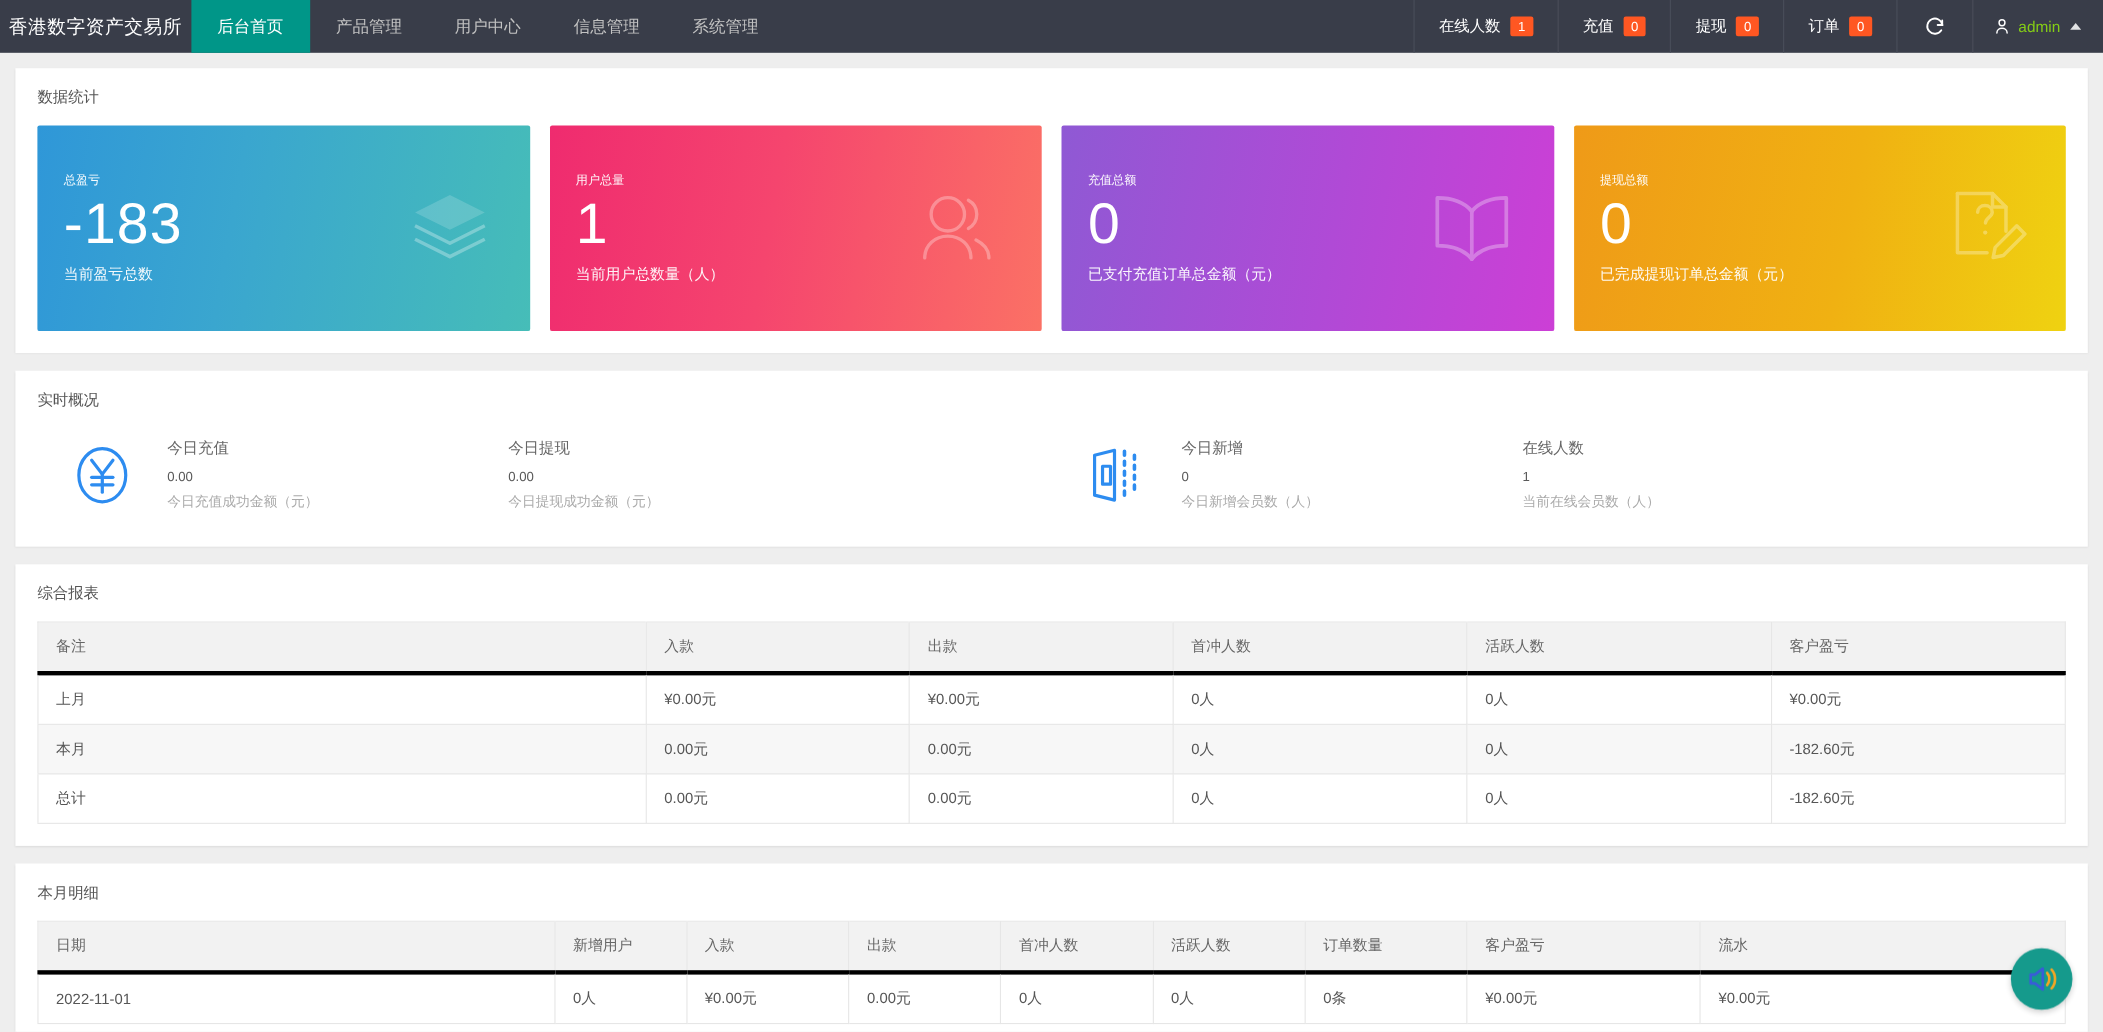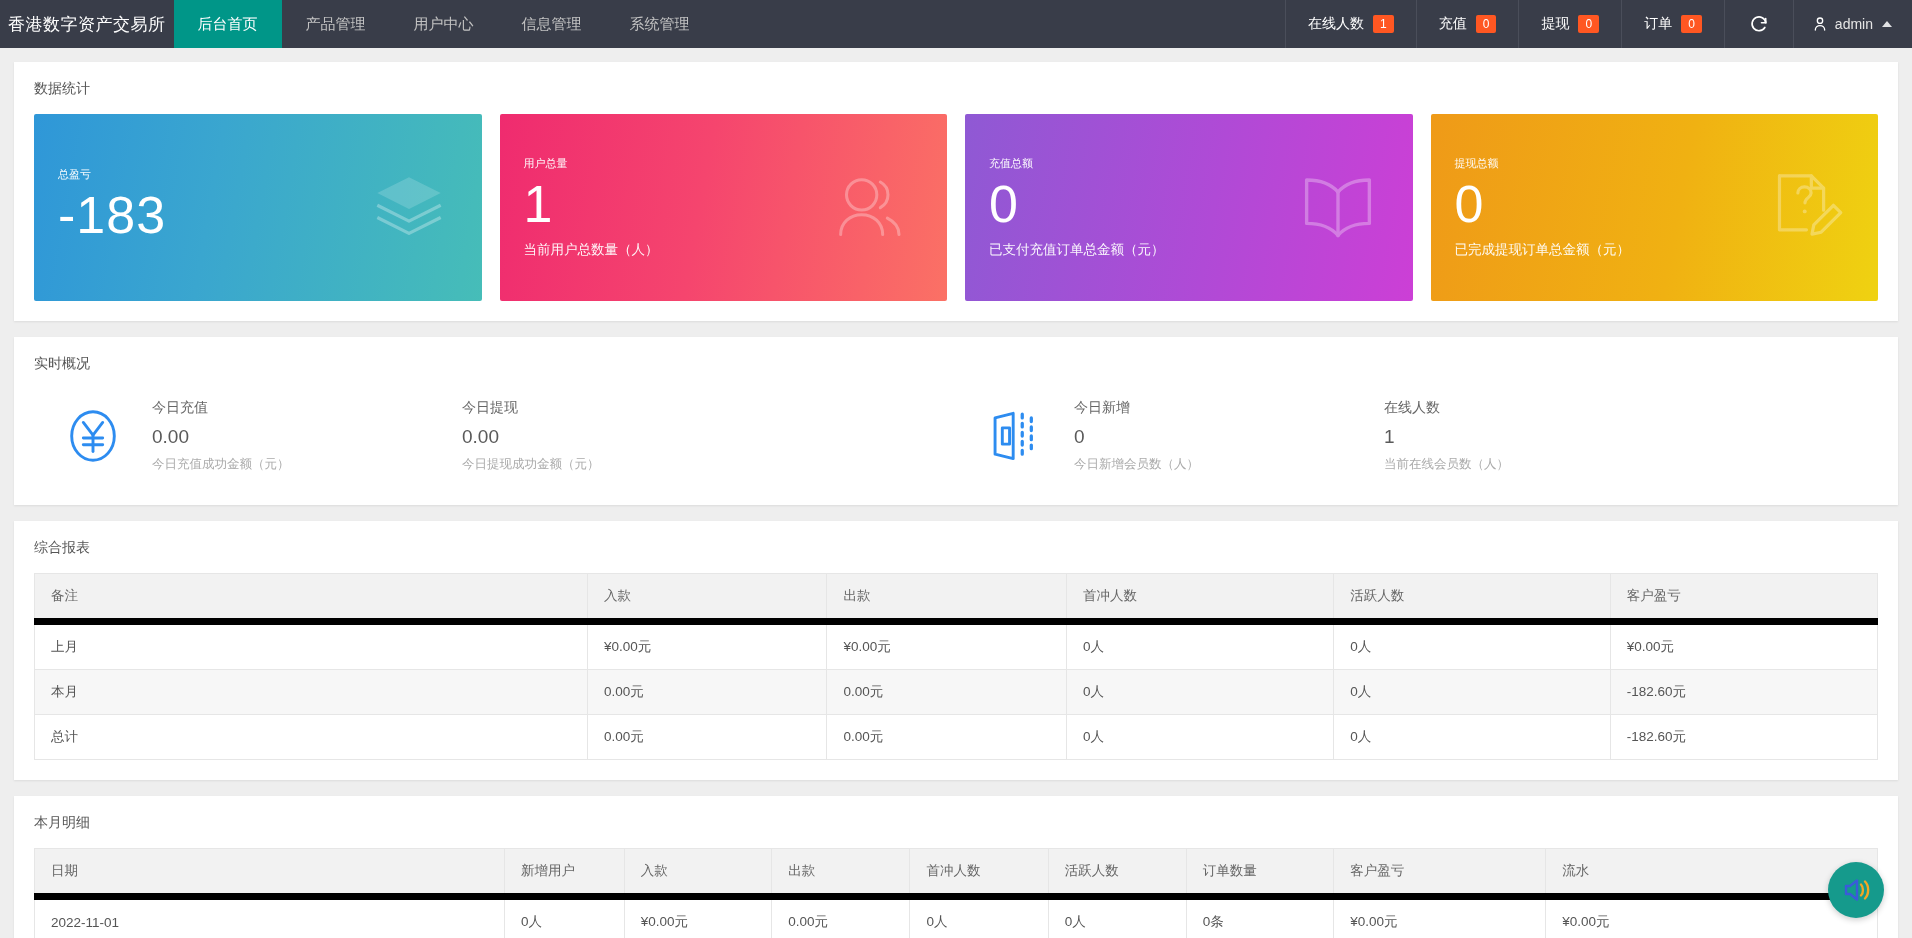--- a/index.html
+++ b/index.html
@@ -80,21 +80,21 @@
     border-left: 1px solid #4a4e5a;
     cursor: pointer;
     color: #ffffff;
   }
   .nav-user {
     display: flex;
     align-items: center;
     gap: 7px;
     padding: 0 20px 0 18px;
     border-left: 1px solid #4a4e5a;
-    color: #e5e5e5;
+    color: #84cc16;
     font-size: 14px;
     cursor: pointer;
     white-space: nowrap;
   }
   .caret-up {
     width: 0; height: 0;
     border-left: 5px solid transparent;
     border-right: 5px solid transparent;
     border-bottom: 6px solid #ffffff;
     margin-left: 2px;
@@ -154,38 +154,38 @@
   .rt-group { display: flex; align-items: center; flex: 1; }
   .rt-icon {
     width: 118px;
     display: flex;
     justify-content: center;
     align-items: center;
     flex: none;
   }
   .rt-cell { width: 310px; flex: none; }
   .rt-cell .r-label { font-size: 14px; color: #666; margin-bottom: 9px; }
-  .rt-cell .r-value { font-size: 19px; color: #5a5a5a; font-weight: 400; margin-bottom: 8px; }
+  .rt-cell .r-value { font-size: 12px; color: #5a5a5a; font-weight: 400; margin-bottom: 8px; }
   .rt-cell .r-sub { font-size: 12.5px; color: #aaa; }
 
   
   table.tbl {
     width: 100%;
     border-collapse: collapse;
     font-size: 13.5px;
     border: 1px solid #e6e6e6;
   }
   table.tbl th {
     background: #f2f2f2;
     color: #666;
     font-weight: normal;
     text-align: left;
     padding: 13px 16px;
     border-right: 1px solid #e6e6e6;
-    border-bottom: 7px solid #000000;
+    border-bottom: 4px solid #000000;
     white-space: nowrap;
   }
   table.tbl td {
     padding: 13px 16px;
     color: #555;
     border-right: 1px solid #e6e6e6;
     border-bottom: 1px solid #e6e6e6;
     white-space: nowrap;
   }
   table.tbl th:last-child, table.tbl td:last-child { border-right: none; }
@@ -280,20 +280,21 @@
 <div class="wrap">
 
   <div class="panel">
     <div class="panel-title">数据统计</div>
     <div class="panel-body">
       <div class="cards">
 
         <div class="card c1">
           <div class="c-label">总盈亏</div>
           <div class="c-value">-183</div>
+          <div class="c-sub">当前盈亏总数</div>
           <div class="c-icon">
             <svg width="78" height="78" viewBox="0 0 64 64" fill="none" stroke="#ffffff" stroke-width="2.6" stroke-linejoin="round">
               <path d="M32 8 58 21 32 34 6 21z" fill="#ffffff" fill-opacity=".55" stroke="none"></path>
               <path d="M6 31 32 44 58 31"></path>
               <path d="M6 41 32 54 58 41"></path>
             </svg>
           </div>
         </div>
 
         <div class="card c2">

